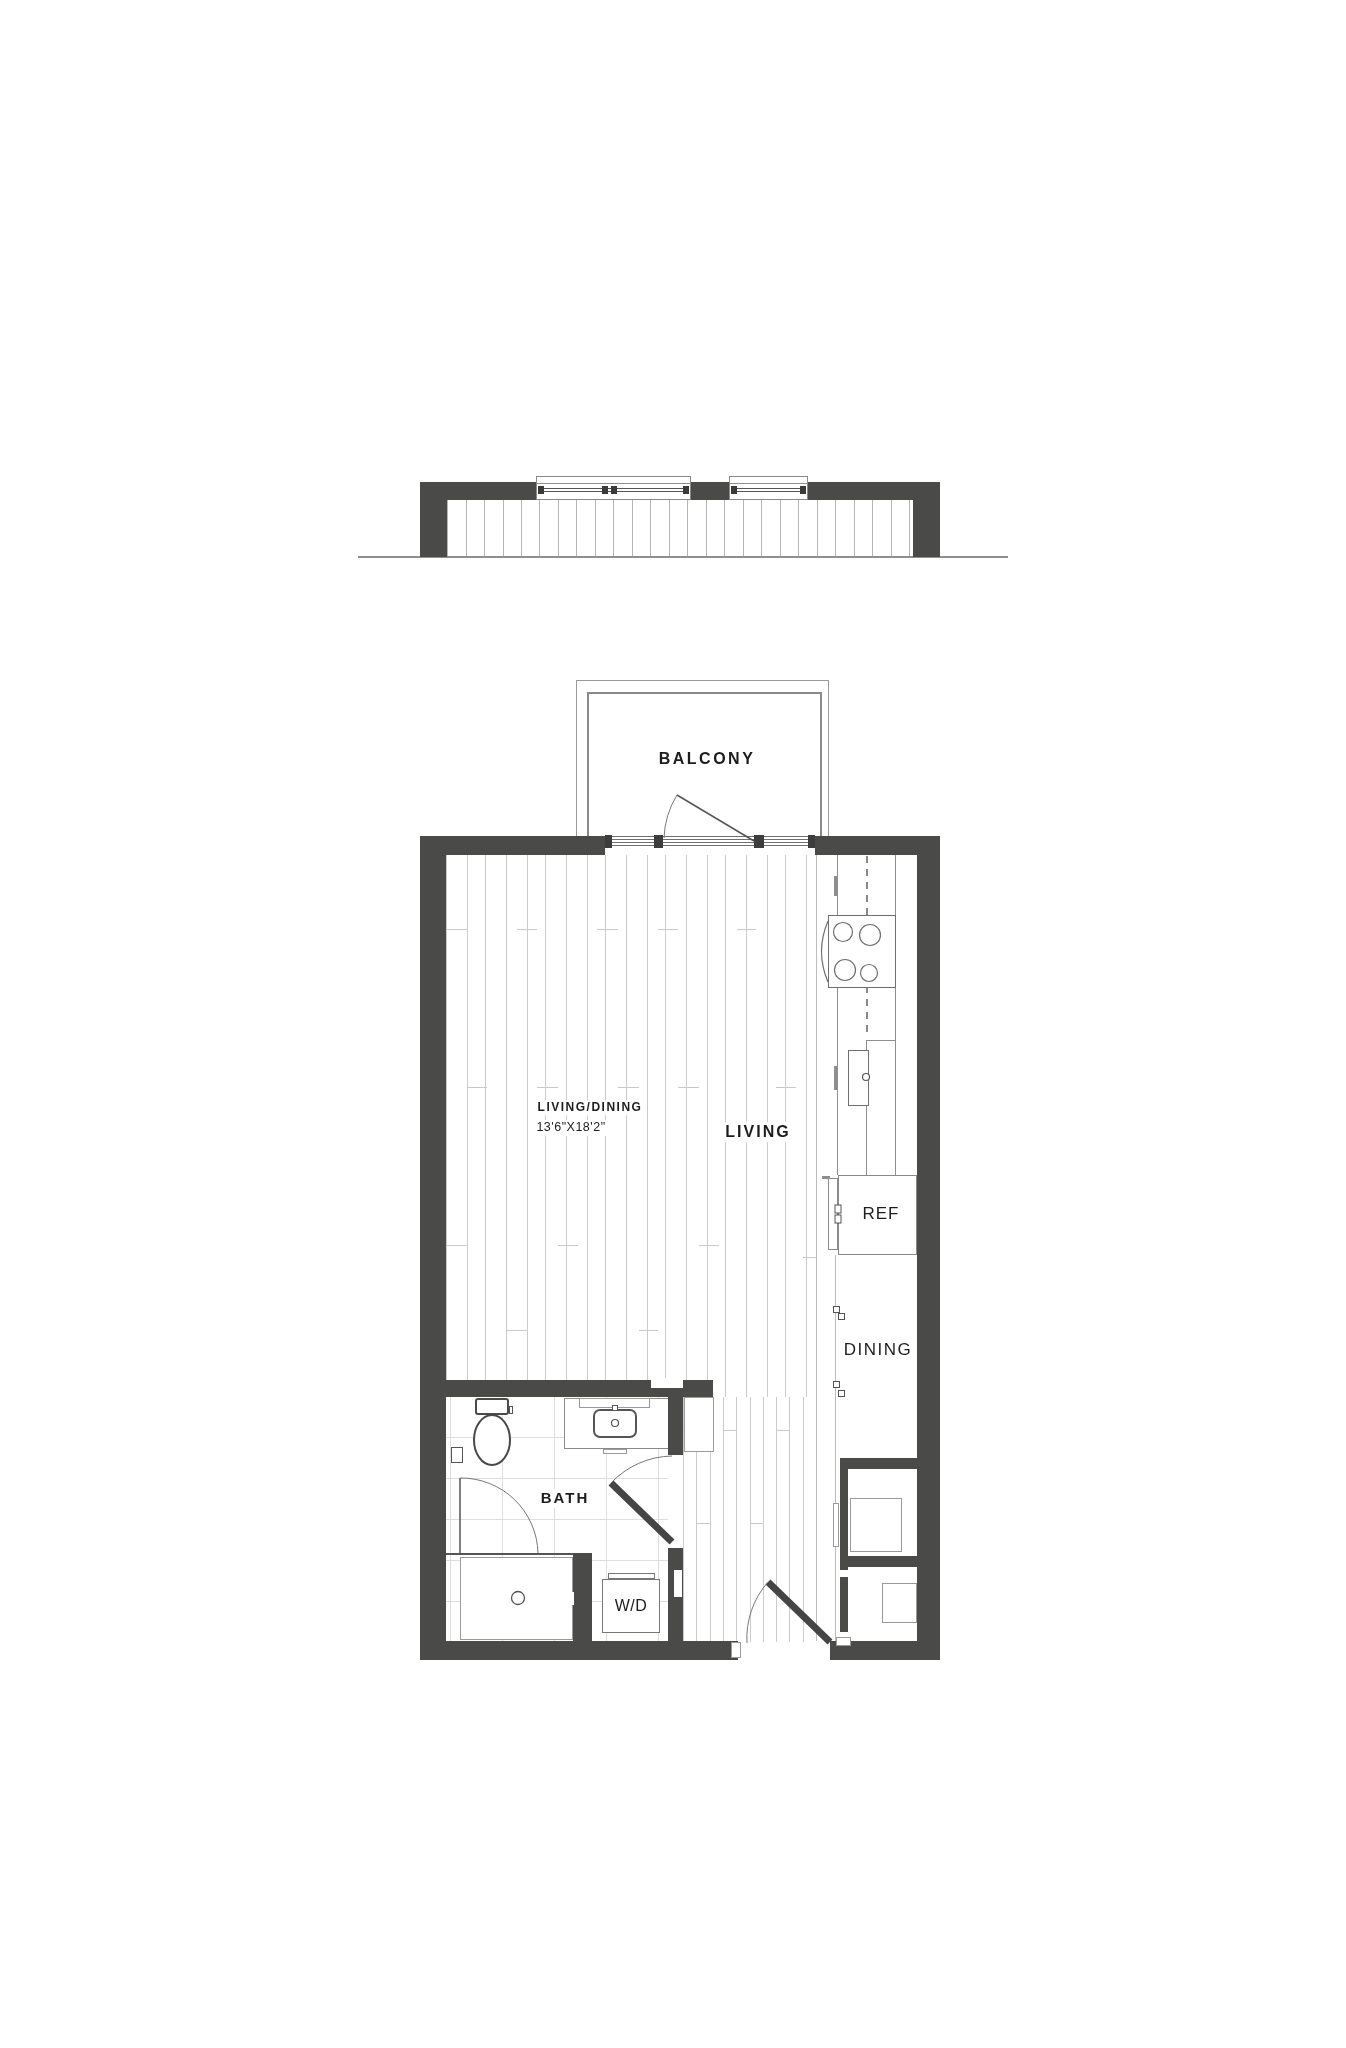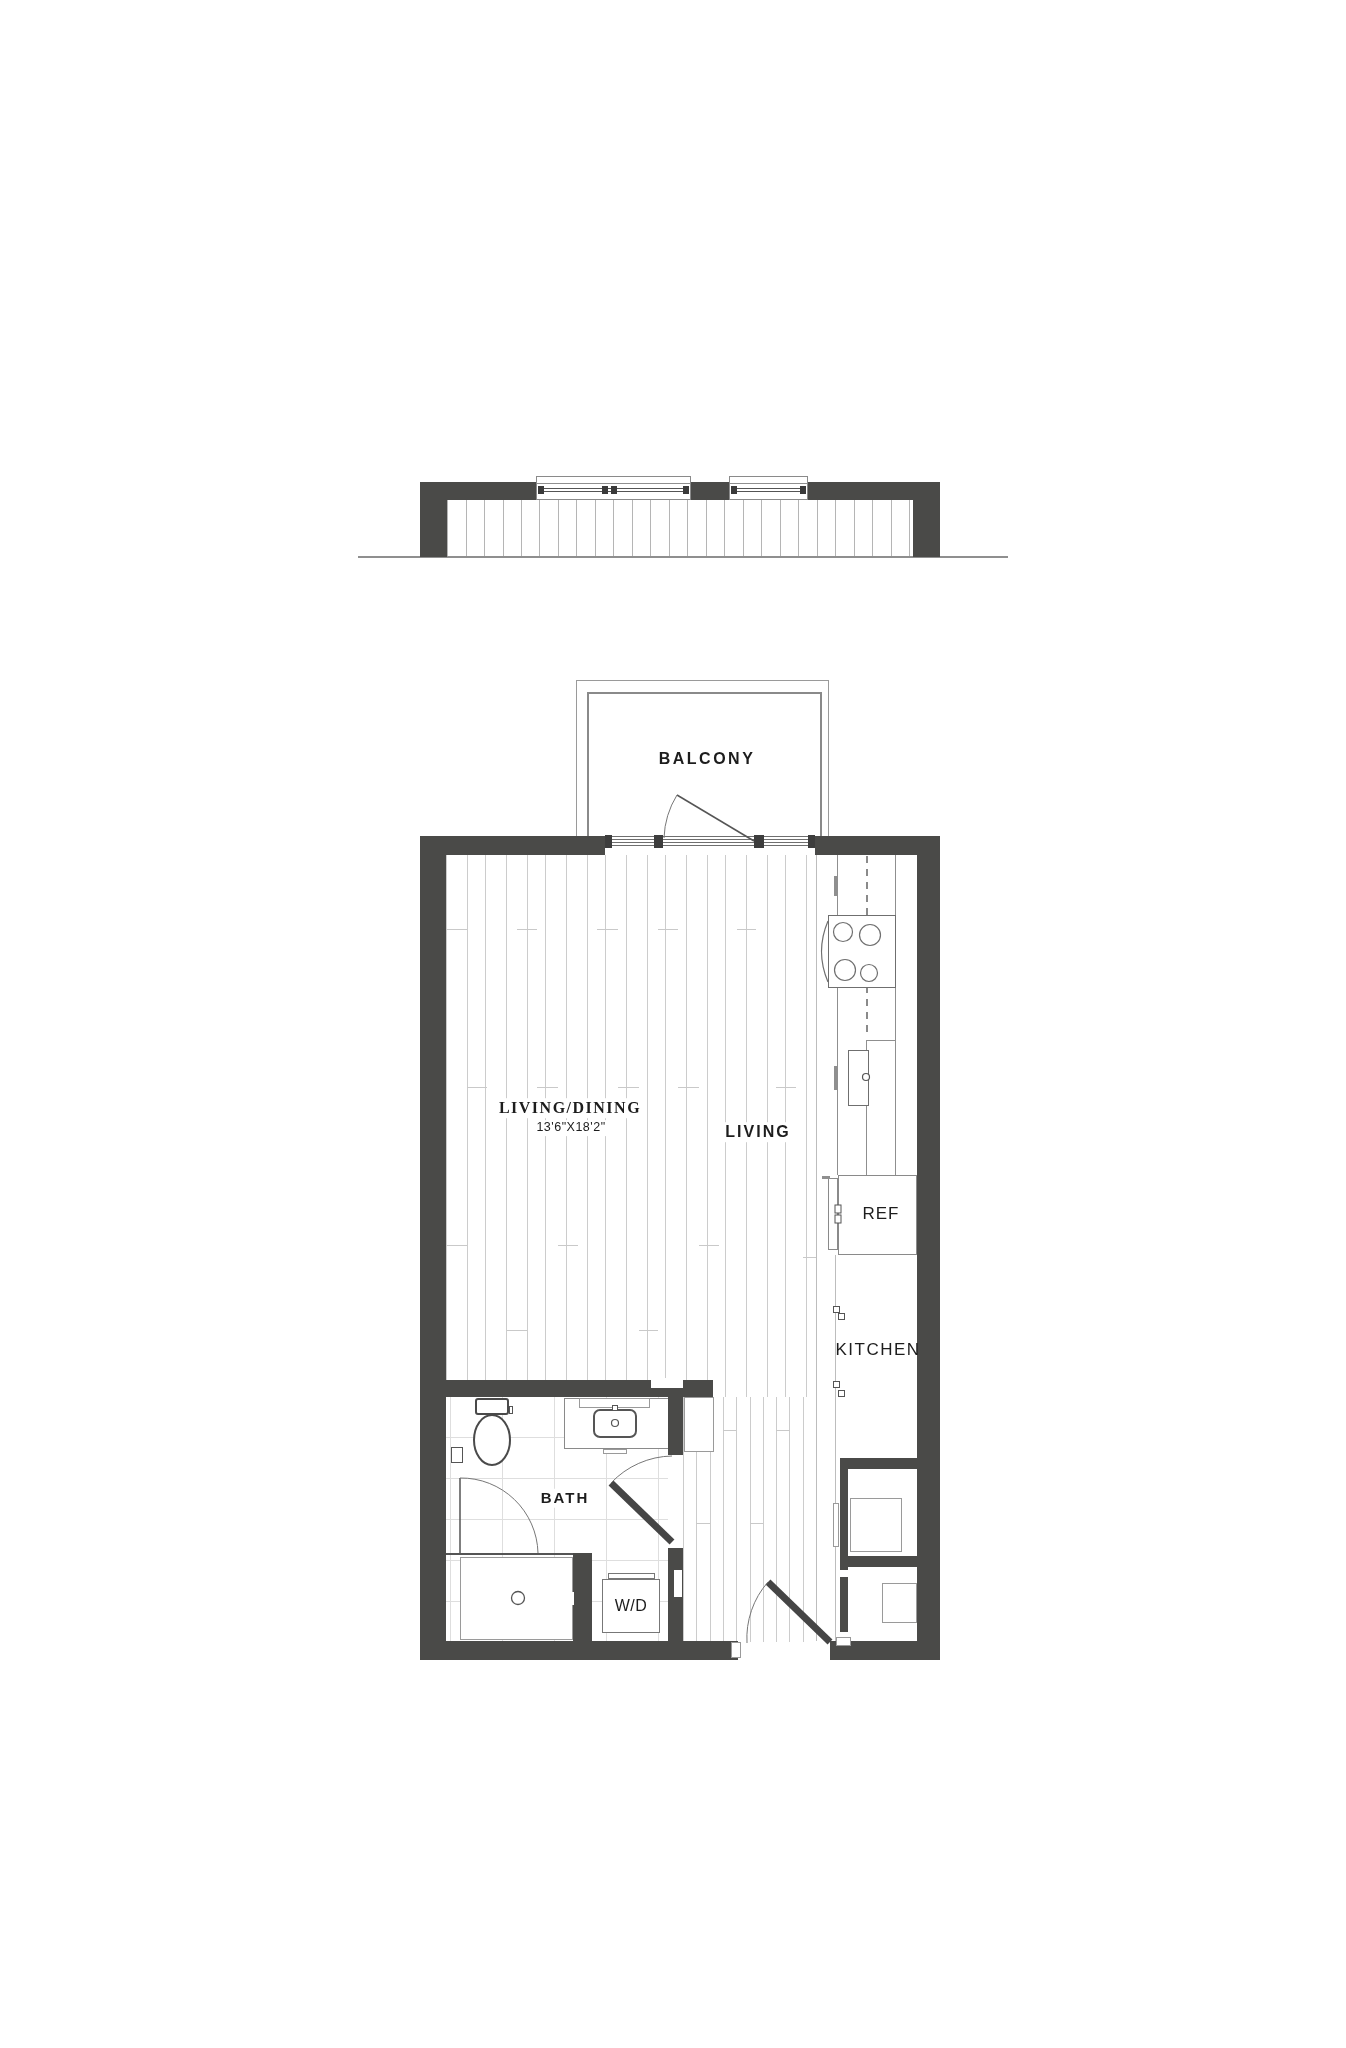--- a/index.html
+++ b/index.html
@@ -138,21 +138,21 @@
 
   <div class="box" style="left:838px;top:1175px;width:79px;height:80px;z-index:18;"></div>
   <div class="box" style="left:828px;top:1178px;width:10px;height:72px;z-index:19;"></div>
   <div class="ln" style="left:822px;top:1176px;width:8px;height:3px;z-index:20;"></div>
   <div class="lbl" style="left:881px;top:1214px;font-size:17px;letter-spacing:1px;background:transparent;">REF</div>
 
   <div class="box" style="left:833px;top:1306px;width:7px;height:7px;border-color:#555;z-index:22;"></div>
   <div class="box" style="left:838px;top:1313px;width:7px;height:7px;border-color:#555;z-index:22;"></div>
   <div class="box" style="left:833px;top:1381px;width:7px;height:7px;border-color:#555;z-index:22;"></div>
   <div class="box" style="left:838px;top:1390px;width:7px;height:7px;border-color:#555;z-index:22;"></div>
-  <div class="lbl" style="left:878px;top:1350px;font-size:17px;letter-spacing:1.5px;background:transparent;">KITCHEN</div>
+  <div class="lbl" style="left:878px;top:1350px;font-size:17px;letter-spacing:1.5px;background:transparent;">DINING</div>
 
   <div class="wall" style="left:445px;top:1380px;width:268px;height:17px;"></div>
   <div class="notch" style="left:651px;top:1378px;width:32px;height:10px;"></div>
   <div class="wall" style="left:668px;top:1397px;width:15px;height:58px;"></div>
   <div class="wall" style="left:668px;top:1548px;width:15px;height:95px;"></div>
   <div class="notch" style="left:674px;top:1570px;width:8px;height:27px;"></div>
   <div class="box" style="left:684px;top:1397px;width:30px;height:55px;border-color:#9a9a9a;"></div>
 
   <div class="box" style="left:475px;top:1398px;width:34px;height:17px;border:2px solid #4a4a4a;border-radius:3px;z-index:21;"></div>
   <div class="box" style="left:509px;top:1406px;width:4px;height:8px;border-color:#555;z-index:21;"></div>
@@ -181,21 +181,21 @@
   <div class="wall" style="left:840px;top:1567px;width:8px;height:74px;"></div>
   <div class="notch" style="left:840px;top:1570px;width:12px;height:7px;"></div>
   <div class="notch" style="left:840px;top:1632px;width:12px;height:8px;"></div>
   <div class="box" style="left:833px;top:1503px;width:6px;height:44px;border-color:#9a9a9a;z-index:32;"></div>
   <div class="box" style="left:850px;top:1498px;width:52px;height:54px;border-color:#9a9a9a;"></div>
   <div class="box" style="left:882px;top:1583px;width:35px;height:40px;border-color:#9a9a9a;"></div>
 
   <div class="box" style="left:731px;top:1642px;width:10px;height:16px;border-color:#9a9a9a;z-index:32;"></div>
   <div class="box" style="left:836px;top:1637px;width:15px;height:9px;border-color:#9a9a9a;z-index:32;"></div>
 
-  <div class="lbl bold" style="left:570px;top:1108px;font-size:16px;letter-spacing:1.5px;font-family:Liberation Serif, serif;">LIVING/DINING</div>
+  <div class="lbl bold" style="left:590px;top:1108px;font-size:12px;letter-spacing:1.5px;">LIVING/DINING</div>
   <div class="lbl" style="left:571px;top:1128px;font-size:12.5px;letter-spacing:0.5px;">13'6"X18'2"</div>
   <div class="lbl bold" style="left:758px;top:1132px;font-size:16px;letter-spacing:2px;">LIVING</div>
 
   <svg class="overlay" width="1346" height="2048" viewBox="0 0 1346 2048">
 
     <line x1="754" y1="841" x2="677" y2="795" stroke="#555" stroke-width="1.5"></line>
     <path d="M677,795 A88,88 0 0 0 664,838" fill="none" stroke="#777" stroke-width="1"></path>
 
     <path d="M828,921 Q815,951.5 828,982" fill="none" stroke="#6f6f6f" stroke-width="1.2"></path>
     <circle cx="843" cy="932" r="9.5" fill="#fff" stroke="#6f6f6f" stroke-width="1.2"></circle>

